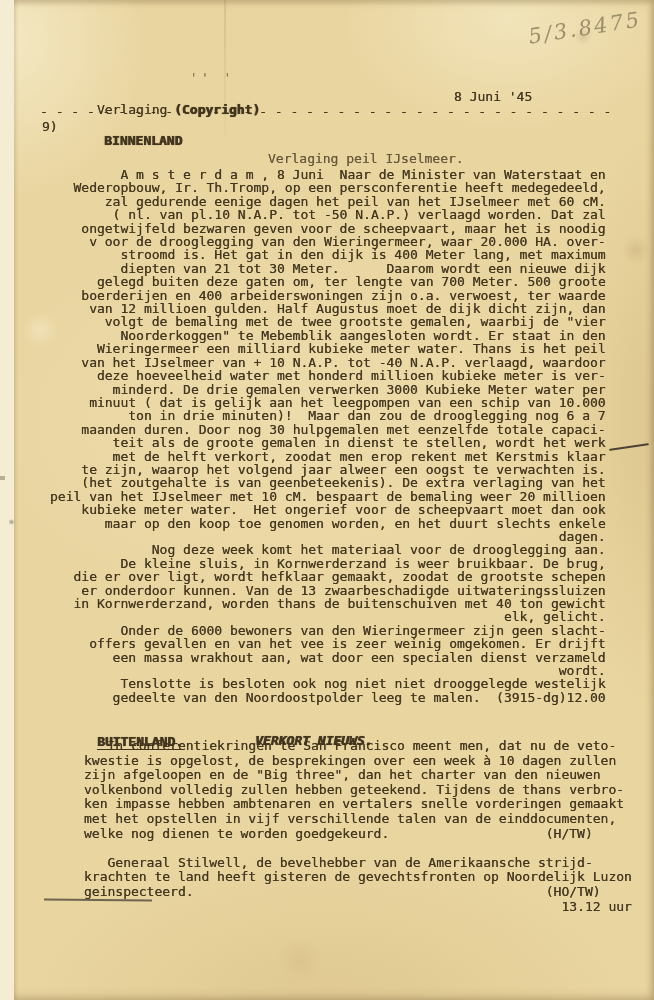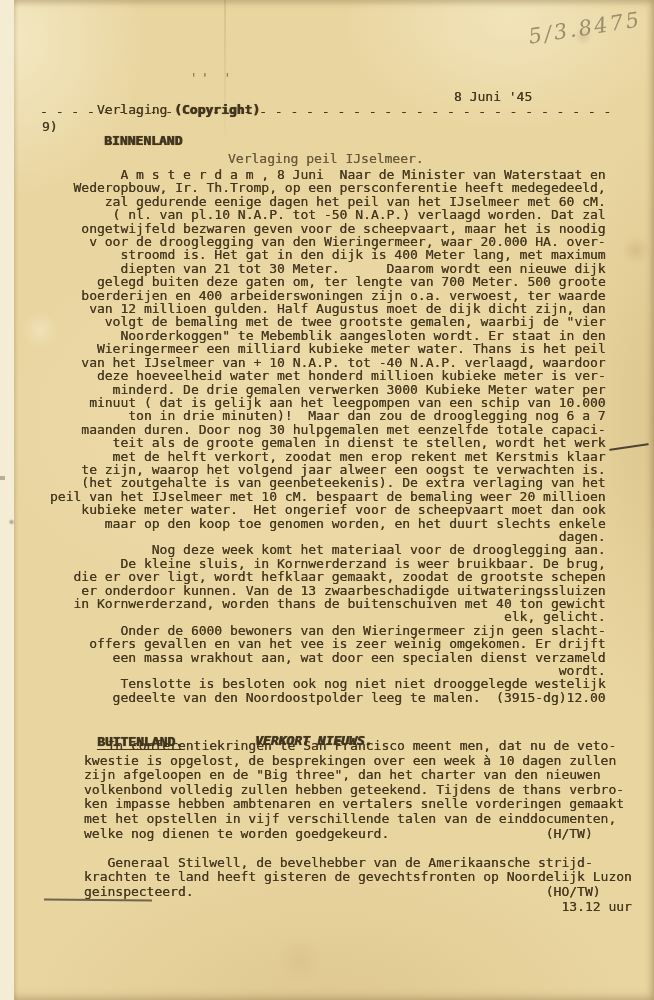--- a/index.html
+++ b/index.html
@@ -32,21 +32,21 @@
     position:absolute;left:224px;top:0;width:2px;height:138px;
     background:linear-gradient(to bottom, rgba(125,98,58,0.16), rgba(125,98,58,0.02));
   }
   .content{position:absolute;left:50px;top:0;width:580px;}
   .tw{
     font-size:13px;line-height:13.4px;white-space:pre;margin:0;
     text-shadow:0 0 0.6px rgba(66,52,28,0.6), 0.3px 0.3px 0.4px rgba(66,52,28,0.35);
   }
   .abs{position:absolute;}
   .bold-ink{font-weight:bold;text-shadow:0.7px 0 0 currentColor, 0 0 1px rgba(60,46,24,0.55);}
-  .faded{opacity:0.78;}
+  .faded{opacity:0.78;margin-left:40px;}
   .annotation{
     position:absolute;left:528px;top:16px;
     font-family:"DejaVu Serif","Liberation Serif",serif;font-style:italic;
     font-size:21px;letter-spacing:2.5px;color:rgba(146,133,101,0.9);
     transform:rotate(-9deg);
   }
   .smudge-marks{position:absolute;left:140px;top:-4px;font-size:12px;opacity:0.55;letter-spacing:4px;}
   .underline-typed{text-decoration:underline;text-underline-offset:2.5px;font-family:Liberation Mono, monospace;}
   .pen-stroke{
     position:absolute;left:609px;top:446px;width:40px;height:2px;

